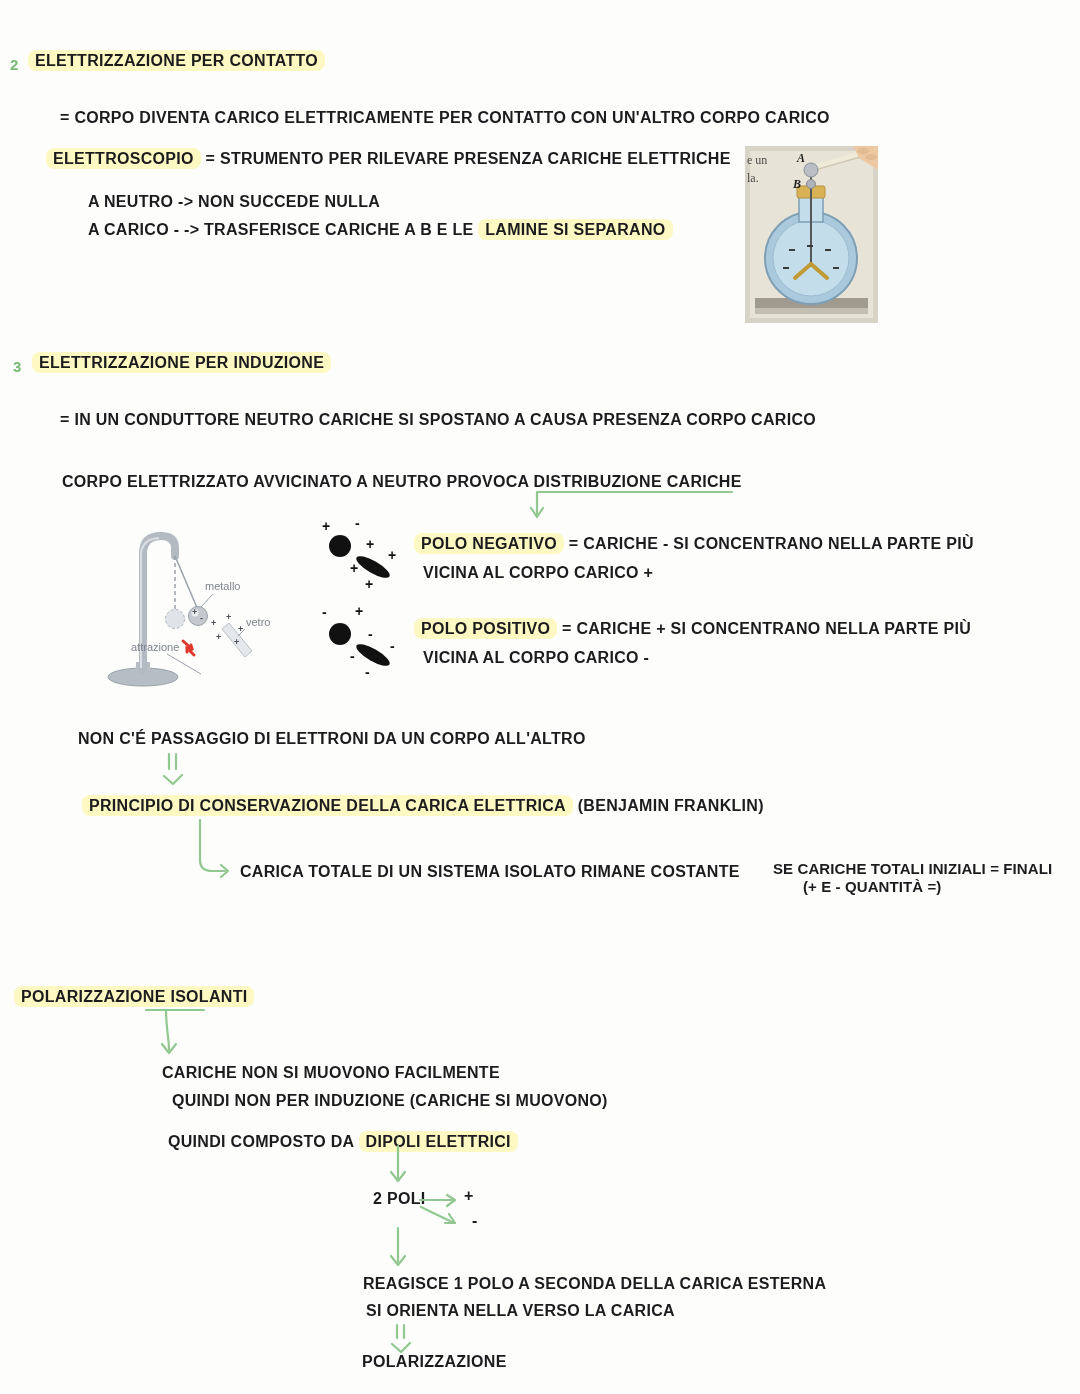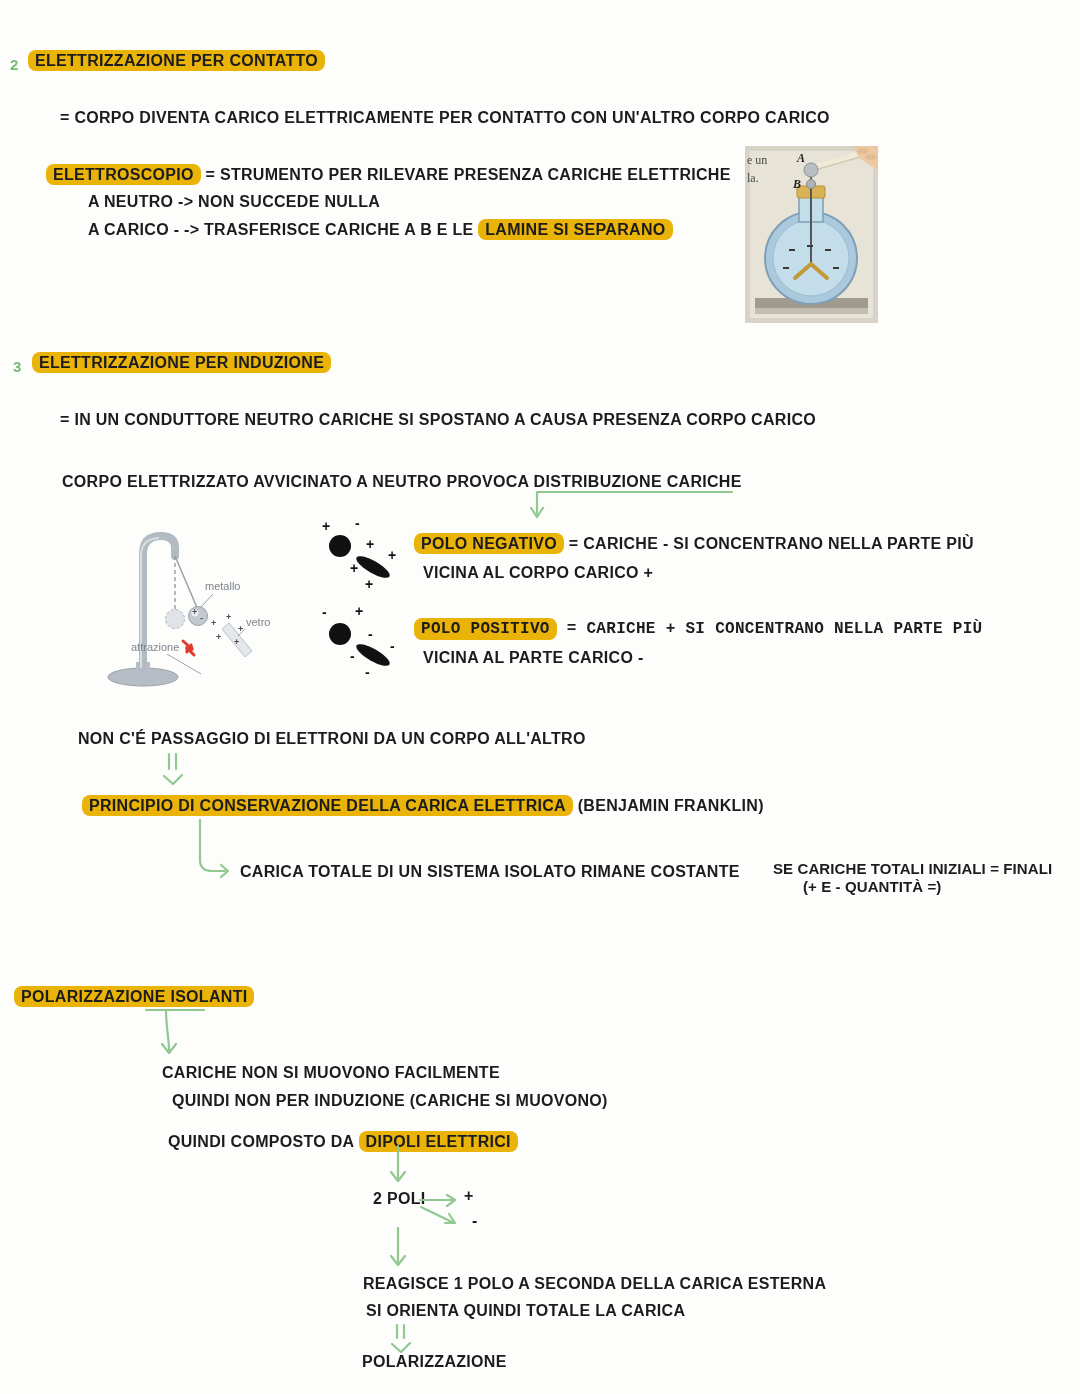--- a/index.html
+++ b/index.html
@@ -1,42 +1,42 @@
 <!DOCTYPE html>
 <html><head>
 <meta charset="utf-8">
 <style>
   html,body{margin:0;padding:0;background:#fff;}
   .page{
     position:relative;width:1080px;height:1394px;background:#fdfdfc;overflow:hidden;
     font-family:"Liberation Sans",sans-serif;font-weight:700;color:#1c1c1e;
   }
   .t{position:absolute;font-size:16px;letter-spacing:.3px;white-space:nowrap;line-height:22px;}
-  .hl{background:#eab308;border-radius:8px;padding:2px 7px 2px;}
+  .hl{background:#fef9c3;border-radius:8px;padding:2px 7px 2px;}
   .num{color:#76bb76;font-size:15px;}
   .note{font-size:15px;letter-spacing:.1px;line-height:15px;}
   .connector{position:absolute;overflow:visible;}
   .gs{stroke:#90c890;stroke-width:2.2;fill:none;stroke-linecap:round;stroke-linejoin:round;}
   .img-label{font:400 11px "Liberation Sans",sans-serif;fill:#7e848c;}
   .chg{font:700 14px "Liberation Sans",sans-serif;fill:#111;}
   .chg-s{font:700 9px "Liberation Sans",sans-serif;fill:#4a4f55;}
   .frag{font:400 12px "Liberation Serif",serif;fill:#4a4a48;}
   .ablabel{font:italic 700 12px "Liberation Serif",serif;fill:#222;}
 </style>
 </head>
 <body>
 
 <div class="page">
 
   <div class="t num" style="left:10px;top:54px;">2</div>
   <div class="t" style="left:28px;top:50px;"><span class="hl">ELETTRIZZAZIONE PER CONTATTO</span></div>
 
   <div class="t" style="left:60px;top:107px;">= CORPO DIVENTA CARICO ELETTRICAMENTE PER CONTATTO CON UN'ALTRO CORPO CARICO</div>
 
-  <div class="t" style="left:46px;top:164px;">
+  <div class="t" style="left:46px;top:148px;">
     <span class="hl">ELETTROSCOPIO</span>
     <span>= STRUMENTO PER RILEVARE PRESENZA CARICHE ELETTRICHE</span>
   </div>
   <div class="t" style="left:88px;top:191px;">A NEUTRO -&gt; NON SUCCEDE NULLA</div>
   <div class="t" style="left:88px;top:219px;">
     <span>A CARICO - -&gt; TRASFERISCE CARICHE A B E LE</span>
     <span class="hl">LAMINE SI SEPARANO</span>
   </div>
 
   <svg class="connector" style="left:745px;top:146px;" width="133" height="177" viewBox="0 0 133 177">
@@ -141,25 +141,25 @@
       <text class="chg" x="47" y="74">-</text>
     </g>
   </svg>
 
   <div class="t" style="left:414px;top:533px;">
     <span class="hl">POLO NEGATIVO</span>
     <span>= CARICHE - SI CONCENTRANO NELLA PARTE PIÙ</span>
   </div>
   <div class="t" style="left:423px;top:562px;">VICINA AL CORPO CARICO +</div>
 
-  <div class="t" style="left:414px;top:618px;font-family:Liberation Mono, monospace;">
+  <div class="t" style="left:414px;top:618px;">
     <span class="hl">POLO POSITIVO</span>
     <span>= CARICHE + SI CONCENTRANO NELLA PARTE PIÙ</span>
   </div>
-  <div class="t" style="left:423px;top:647px;">VICINA AL PARTE CARICO -</div>
+  <div class="t" style="left:423px;top:647px;">VICINA AL CORPO CARICO -</div>
 
   <div class="t" style="left:62px;top:728px;margin-left:16px;">NON C'É PASSAGGIO DI ELETTRONI DA UN CORPO ALL'ALTRO</div>
 
   <svg class="connector" style="left:160px;top:752px;" width="32" height="40">
     <path class="gs" d="M9,2 V17"></path>
       <path class="gs" d="M16,2 V17"></path>
     <path class="gs" d="M4,24 L13,32 L22,23"></path>
   </svg>
 
   <div class="t" style="left:82px;top:795px;">
@@ -206,21 +206,21 @@
     <path class="gs" d="M3,17 L34,32"></path>
       <path class="gs" d="M31,24 L37,33 L27,33"></path>
   </svg>
 
   <svg class="connector" style="left:389px;top:1227px;" width="18" height="46">
     <path class="gs" d="M9,1 V35"></path>
       <path class="gs" d="M2,29 L9,38 L16,29"></path>
   </svg>
 
   <div class="t" style="left:363px;top:1273px;">REAGISCE 1 POLO A SECONDA DELLA CARICA ESTERNA</div>
-  <div class="t" style="left:366px;top:1300px;">SI ORIENTA QUINDI TOTALE LA CARICA</div>
+  <div class="t" style="left:366px;top:1300px;">SI ORIENTA NELLA VERSO LA CARICA</div>
 
   <svg class="connector" style="left:389px;top:1324px;" width="32" height="34">
     <path class="gs" d="M8,1 V14"></path>
       <path class="gs" d="M15,1 V14"></path>
     <path class="gs" d="M3,20 L12,28 L21,19"></path>
   </svg>
 
   <div class="t" style="left:362px;top:1351px;">POLARIZZAZIONE</div>
 
 </div>

